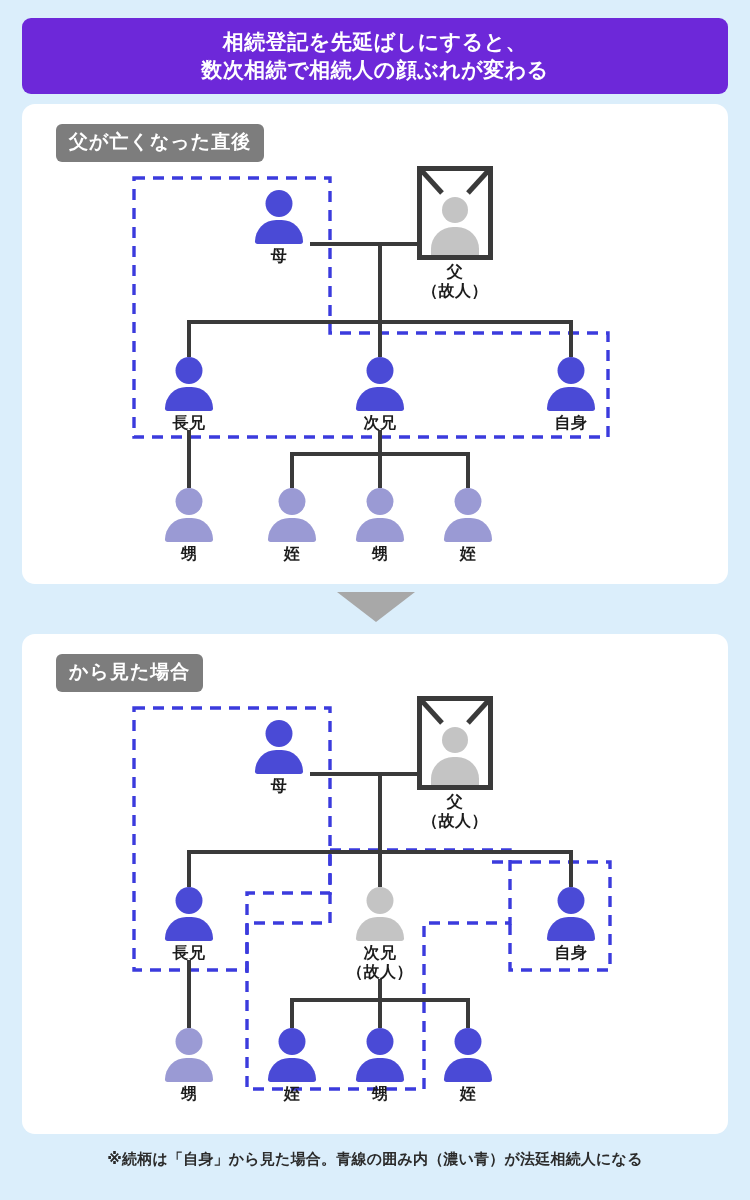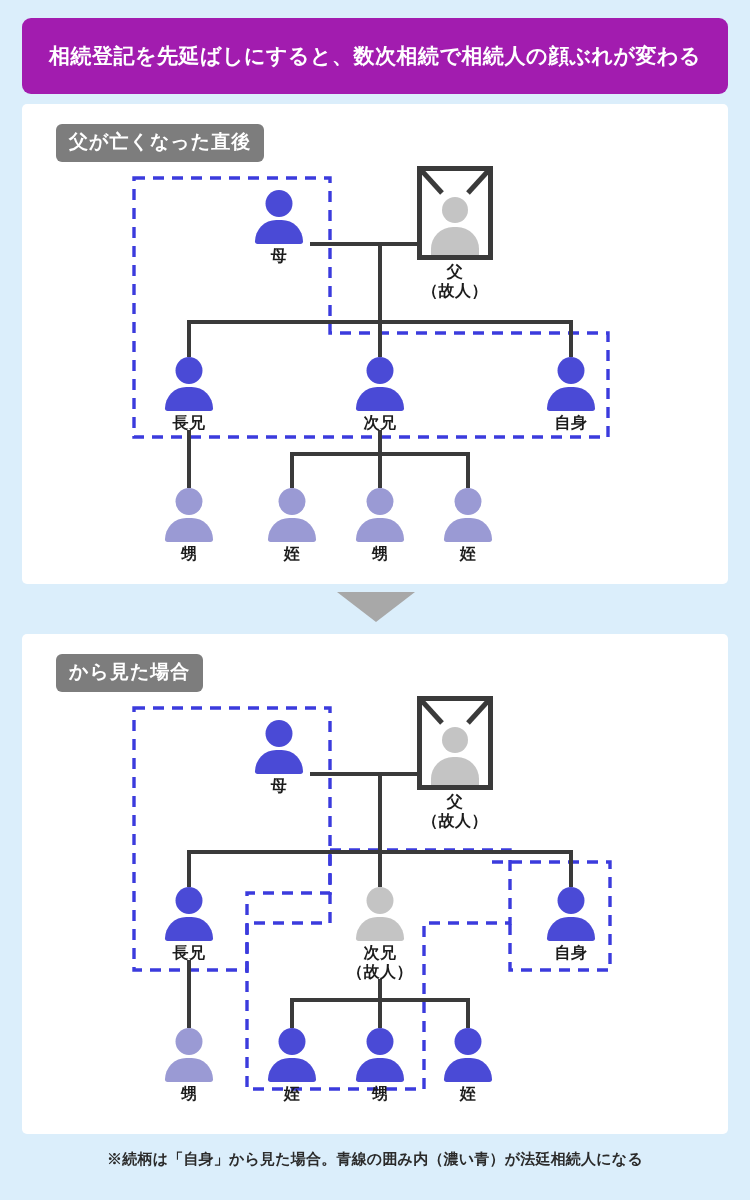--- a/index.html
+++ b/index.html
@@ -7,31 +7,31 @@
     width:750px; height:1200px;
     background:#dbeefb;
     font-family:"Liberation Sans","DejaVu Sans",sans-serif;
     overflow:hidden;
   }
   #root { position:relative; width:750px; height:1200px; }
 
   
   .title-bar{
     position:absolute; left:22px; top:18px; width:706px; height:76px;
-    background:#a21caf; border-radius:9px;
-    display:flex; flex-direction:row; align-items:center; justify-content:center;
+    background:#6d28d9; border-radius:9px;
+    display:flex; flex-direction:column; align-items:center; justify-content:center;
     color:#ffffff; font-weight:bold; font-size:21px; line-height:1.32;
     letter-spacing:.5px;
   }
   .title-bar span{ display:block; }
 
   
   .panel{
     position:absolute; left:22px; width:706px;
-    background:#ffffff; border-radius:5px;padding-left:43px;
+    background:#ffffff; border-radius:13px;padding-left:43px;
   }
   #panel1{ top:104px; height:480px; }
   #panel2{ top:634px; height:500px; }
 
   .panel-badge{
     position:absolute; left:34px; top:20px;
     background:#7d7d7d; color:#fff; font-weight:bold;
     font-size:19px; padding:5px 13px 7px 13px; border-radius:6px;
     letter-spacing:1px; white-space:nowrap;
   }
@@ -43,21 +43,20 @@
     border-left:39px solid transparent;
     border-right:39px solid transparent;
     border-top:30px solid #a8a8a8;
   }
 
   
   .footnote{
     position:absolute; left:0; top:1150px; width:750px;
     text-align:center; font-size:15px; color:#2b2b2b; font-weight:bold;
     letter-spacing:.2px;
-    font-family:Liberation Serif, serif;
   }
 
   
   .layer{ position:absolute; left:0; top:0; width:706px; height:100%; overflow:visible; }
 
   
   .person{
     position:absolute; width:86px; text-align:center;
   }
   .person .glyph{

